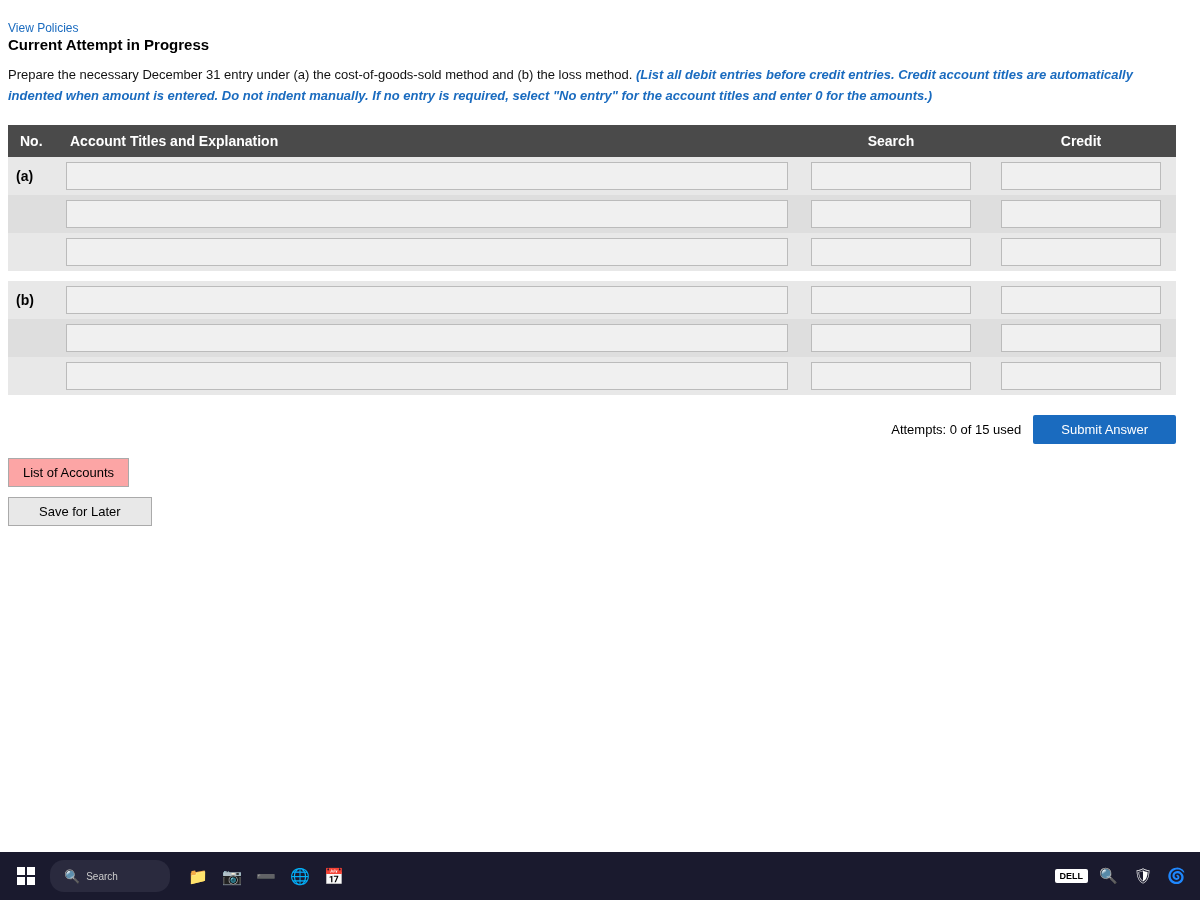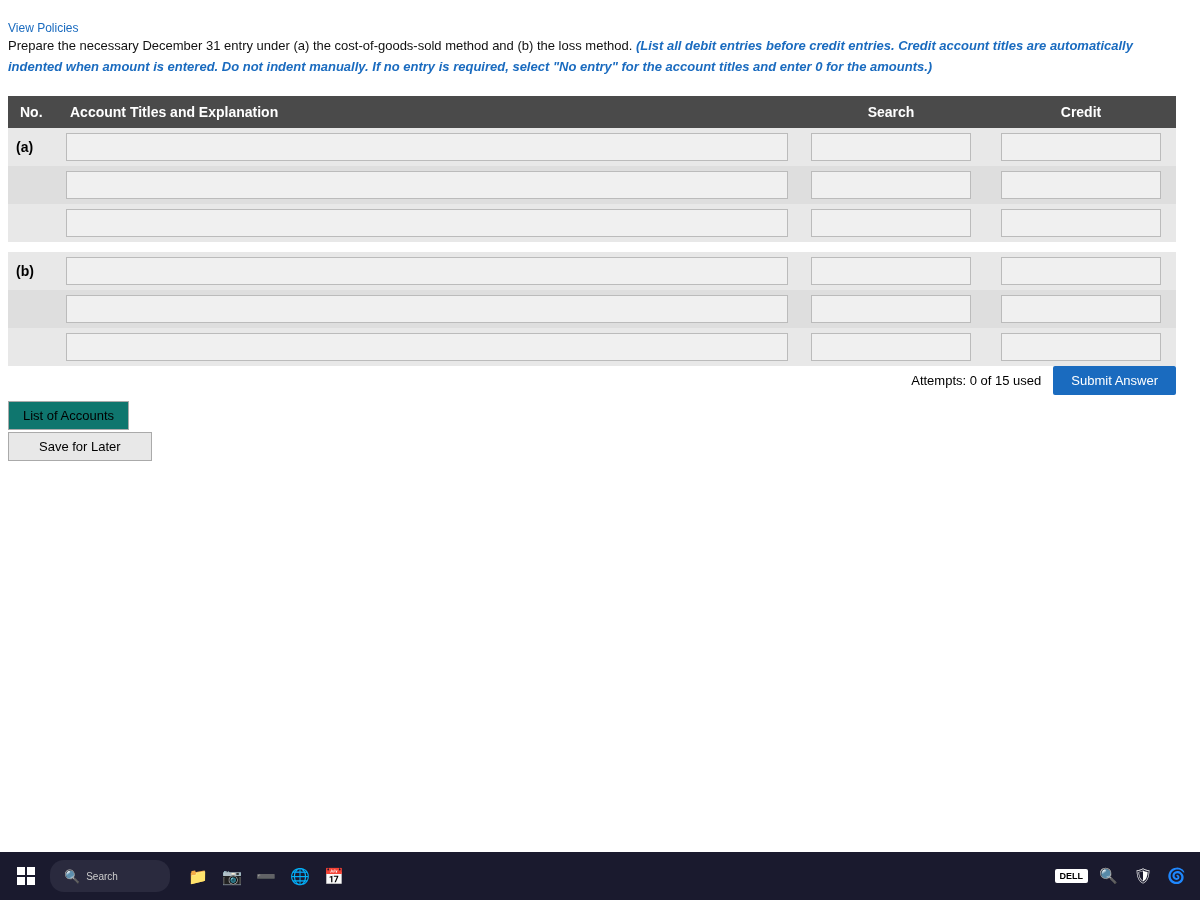--- a/index.html
+++ b/index.html
@@ -51,20 +51,21 @@
 
     .instructions .highlight {
       color: #1a6bbf;
       font-style: italic;
       font-weight: 600;
     }
 
     .journal-table {
       width: 100%;
       border-collapse: collapse;
+      margin-bottom: 20px;
     }
 
     .journal-table thead tr {
       background: #4a4a4a;
       color: #fff;
     }
 
     .journal-table thead th {
       padding: 8px 12px;
       font-size: 14px;
@@ -121,28 +122,28 @@
     }
 
     .spacer-row td {
       height: 10px;
       background: #ffffff !important;
     }
 
     .bottom-area {
       display: flex;
       flex-direction: column;
-      gap: 2px;
+      gap: 10px;
       padding: 0 0 10px 0;
     }
 
     .list-accounts-btn {
       display: inline-block;
       padding: 6px 14px;
-      background: #0f766e;
+      background: #fca5a5;
       border: 1px solid #aaa;
       font-size: 13px;
       cursor: pointer;
       color: #000;
       width: fit-content;
     }
 
     .save-later-btn {
       display: inline-block;
       padding: 6px 30px;
@@ -164,21 +165,21 @@
 
     .attempts-text {
       font-size: 13px;
       color: #000;
     }
 
     .submit-btn {
       background: #1a6bbf;
       color: #fff;
       border: none;
-      padding: 7px 18px;
+      padding: 7px 28px;
       font-size: 13px;
       cursor: pointer;
       border-radius: 2px;
     }
 
     
     .taskbar {
       height: 48px;
       background: #1a1a2e;
       display: flex;
@@ -281,20 +282,21 @@
     .debit-col-td { width: 190px; text-align: center; }
     .credit-col-td { width: 190px; text-align: center; }
   </style>
 </head>
 <body>
 
 <div class="main-content">
 
   <a class="view-policies">View Policies</a>
 
+  <div class="current-attempt">Current Attempt in Progress</div>
 
 
   <div class="instructions">
     <span>Prepare the necessary December 31 entry under (a) the cost-of-goods-sold method and (b) the loss method. </span><span class="highlight">(List all debit entries before credit entries. Credit account titles are automatically indented when amount is entered. Do not indent manually. If no entry is required, select "No entry" for the account titles and enter 0 for the amounts.)</span>
   </div>
 
   <table class="journal-table">
     <thead>
       <tr>
         <th class="no-col">No.</th>

